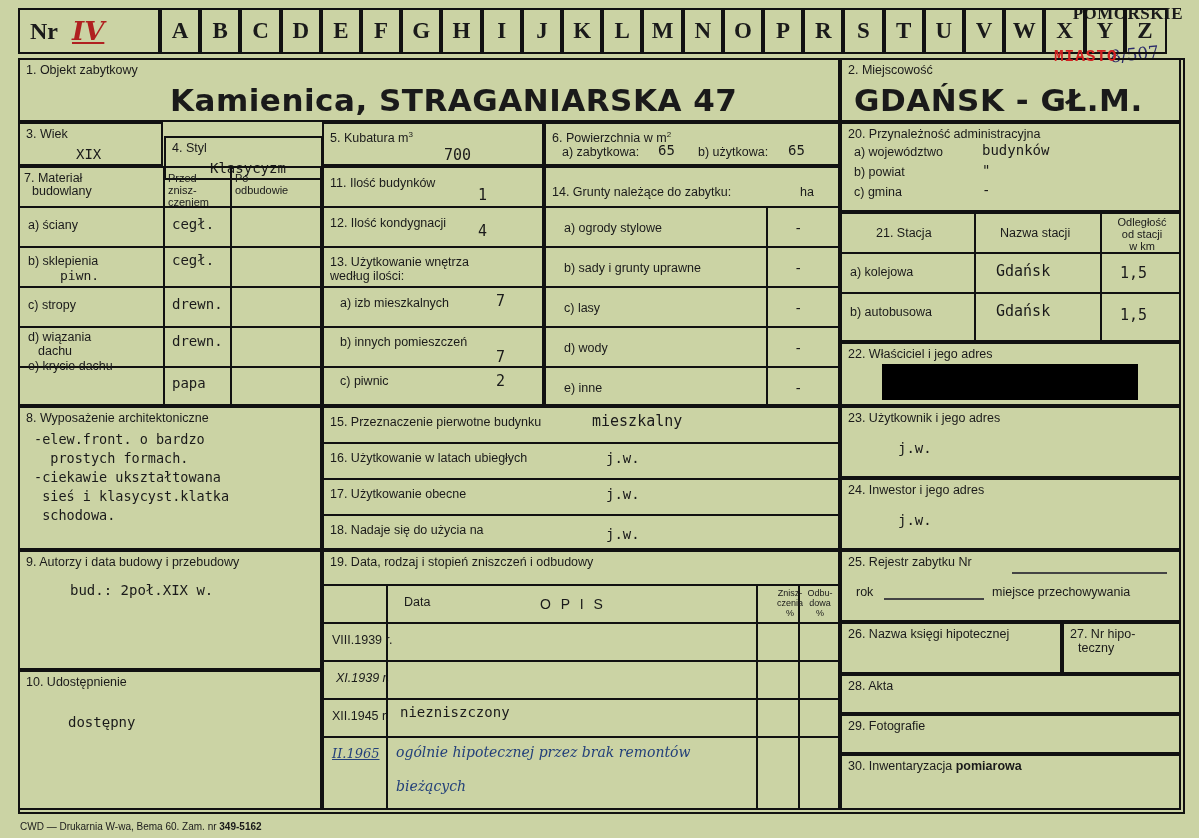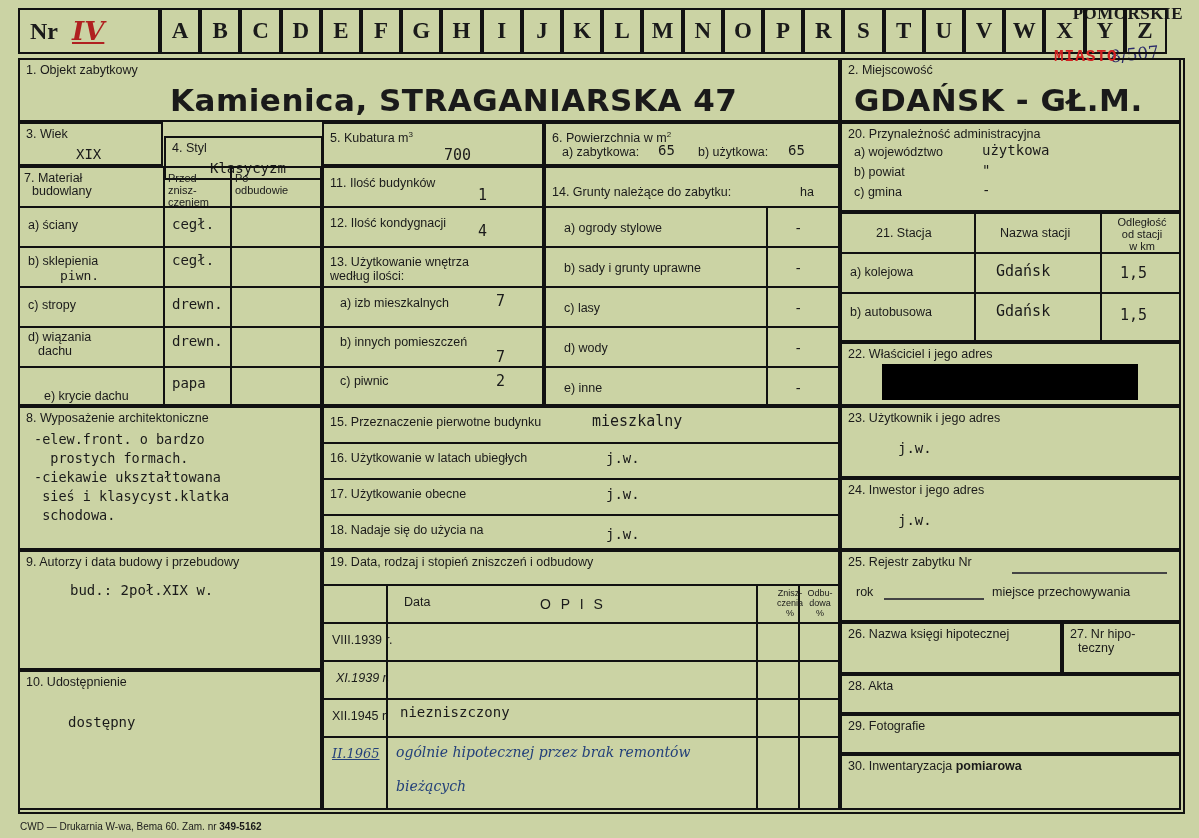--- a/index.html
+++ b/index.html
@@ -142,21 +142,21 @@
     <div class="cap lbl"><span>6. Powierzchnia w m</span><span class="sup">2</span></div>
     <div class="val lbl" style="left:16px;top:22px;">a) zabytkowa:</div>
     <div class="val hand" style="left:112px;top:18px;">65</div>
     <div class="val lbl" style="left:152px;top:22px;">b) użytkowa:</div>
     <div class="val hand" style="left:242px;top:18px;">65</div>
   </div>
 
   <div class="cell" style="left:840px;top:122px;width:341px;height:90px;">
     <div class="cap lbl">20. Przynależność administracyjna</div>
     <div class="val lbl" style="left:12px;top:22px;">a) województwo</div>
-    <div class="val hand" style="left:140px;top:18px;">użytkowa</div>
+    <div class="val hand" style="left:140px;top:18px;">budynków</div>
 
     <div class="val lbl" style="left:12px;top:42px;">b) powiat</div>
     <div class="val hand" style="left:140px;top:38px;">"</div>
 
     <div class="val lbl" style="left:12px;top:62px;">c) gmina</div>
     <div class="val hand" style="left:140px;top:58px;">-</div>
 
   </div>
 
   <div class="cell" style="left:18px;top:166px;width:304px;height:240px;"></div>
@@ -188,21 +188,21 @@
   <div class="b hand" style="left:172px;top:252px;">cegł.</div>
   <div class="b hand" style="left:60px;top:268px;font-size:13px;">piwn.</div>
 
   <div class="b lbl" style="left:28px;top:299px;">c) stropy</div>
   <div class="b hand" style="left:172px;top:296px;">drewn.</div>
 
   <div class="b lbl" style="left:28px;top:331px;">d) wiązania</div>
   <div class="b lbl" style="left:38px;top:345px;">dachu</div>
   <div class="b hand" style="left:172px;top:333px;">drewn.</div>
 
-  <div class="b lbl" style="left:28px;top:390px;margin-left:16px;">e) krycie dachu</div>
+  <div class="b lbl" style="left:28px;top:360px;">e) krycie dachu</div>
   <div class="b hand" style="left:172px;top:375px;">papa</div>
 
   <div class="cell" style="left:322px;top:166px;width:222px;height:240px;"></div>
   <div class="line hl" style="left:322px;top:206px;width:222px;"></div>
   <div class="line hl" style="left:322px;top:246px;width:222px;"></div>
   <div class="line hl" style="left:322px;top:286px;width:222px;"></div>
   <div class="line hl" style="left:322px;top:326px;width:222px;"></div>
   <div class="line hl" style="left:322px;top:366px;width:222px;"></div>
 
   <div class="b lbl" style="left:330px;top:177px;">11. Ilość budynków</div>

